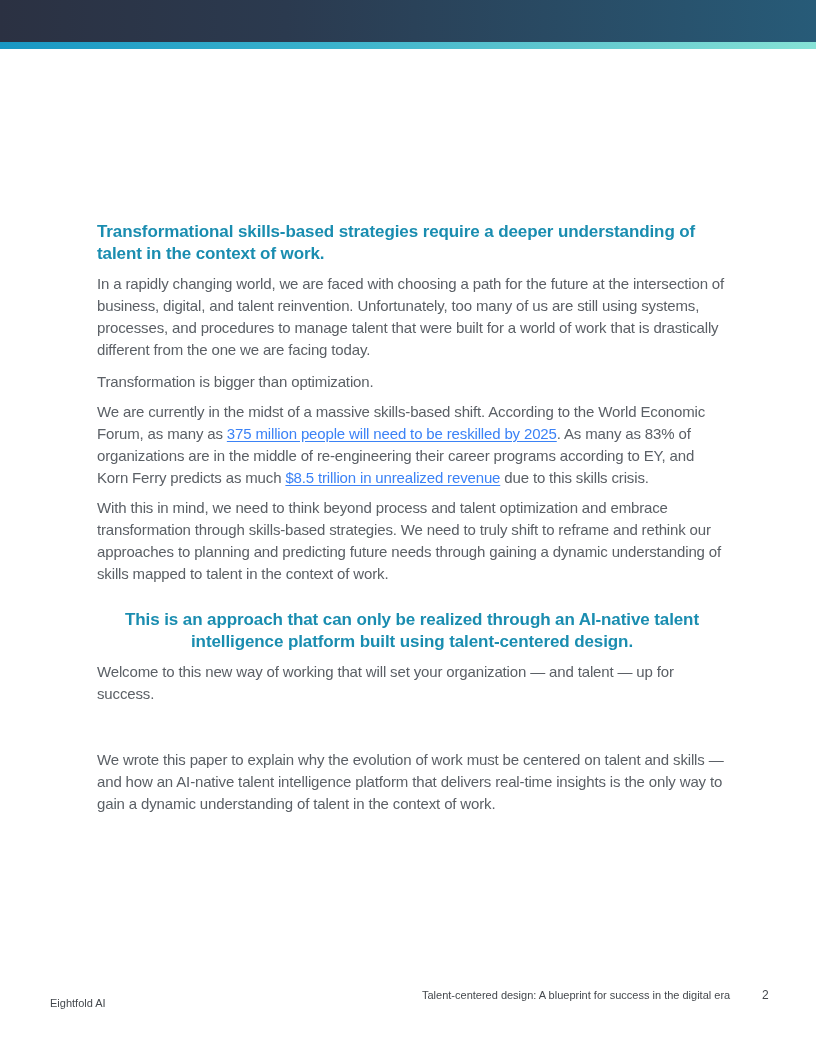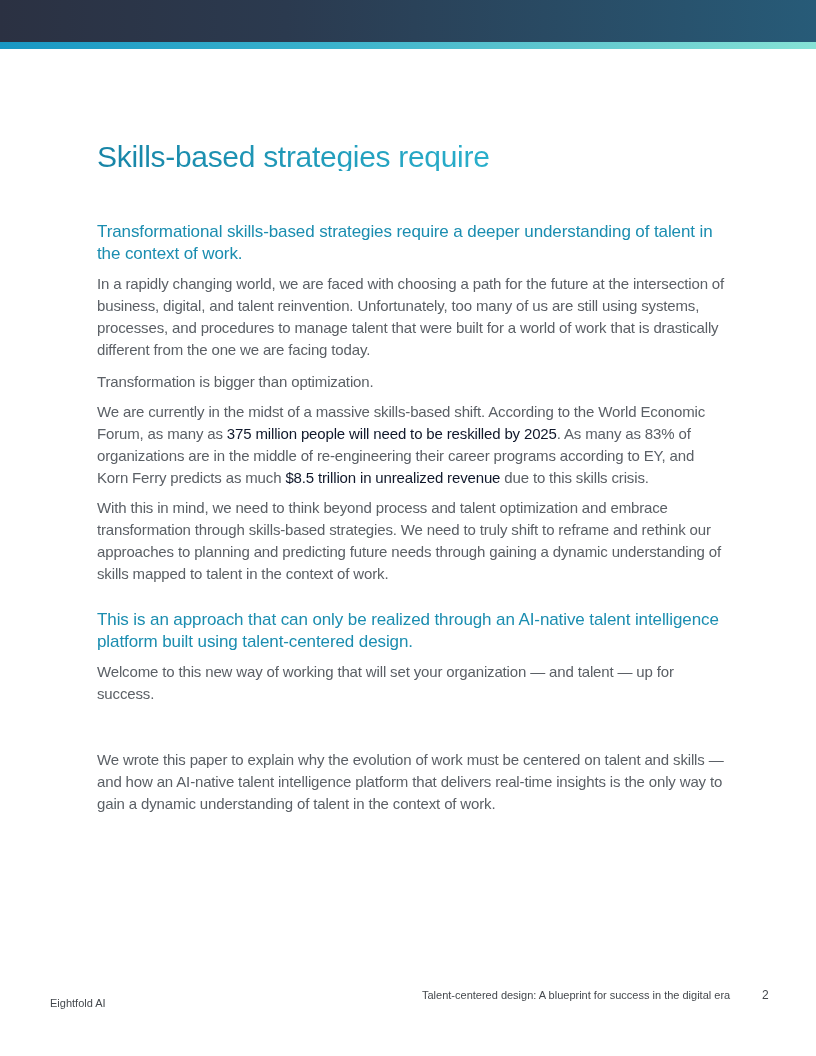--- a/index.html
+++ b/index.html
@@ -18,52 +18,52 @@
     .content { position: absolute; left: 97px; top: 142px; width: 630px; }
 
     .page-title {
       font-size: 30px; line-height: 29px; font-weight: 400; letter-spacing: -0.3px;
       background: linear-gradient(90deg, #1784a6 0%, #2bb3cf 100%);
       -webkit-background-clip: text; background-clip: text; color: transparent;
       width: 430px;
     }
 
     .subheading {
-      font-size: 17px; line-height: 22px; font-weight: 400; color: #1a8db0;
+      font-size: 17px; line-height: 22px; font-weight: 700; color: #1a8db0;
       letter-spacing: -0.1px;
     }
     .sub1 { margin-top: 50px; }
-    .sub2 { margin-top: 24px; }
+    .sub2 { margin-top: 24px; text-align: center; }
 
     .para {
       font-size: 15px; line-height: 22px; font-weight: 400; color: #5b6066;
       margin-top: 8px; letter-spacing: -0.15px;
     }
     .para.first { margin-top: 10px; }
     .para.after-sub2 { margin-top: 44px; }
 
-    .link { color: #0f172a; text-underline-offset: 2px; }
+    .link { color: #3b82f6; text-decoration: underline; text-underline-offset: 2px; }
 
     .footer {
       position: absolute; top: 989px; left: 0; width: 816px; height: 16px;
       font-size: 11px; color: #44484d;
     }
     .footer-left { position: absolute; left: 50px; top: 8px; }
     .footer-title { position: absolute; left: 422px; top: 0; text-align: right; }
     .footer-page { position: absolute; left: 762px; top: -1px; font-size: 12px; }
   </style>
 </head>
 <body>
 
 <div class="top-bar"></div>
 <div class="accent-stripe"></div>
 
 <main class="content">
   <h1 class="page-title">
-    <span>Skills-based strategies require</span><br>
+    <br>
   </h1>
 
   <section>
     <h2 class="subheading sub1">Transformational skills-based strategies require a deeper understanding of talent in the context of work.</h2>
     <p class="para">In a rapidly changing world, we are faced with choosing a path for the future at the intersection of business, digital, and talent reinvention. Unfortunately, too many of us are still using systems, processes, and procedures to manage talent that were built for a world of work that is drastically different from the one we are facing today.</p>
     <p class="para first">Transformation is bigger than optimization.</p>
     <p class="para"><span>We are currently in the midst of a massive skills-based shift. According to the World Economic Forum, as many as </span><a class="link">375 million people will need to be reskilled by 2025</a><span>. As many as 83% of organizations are in the middle of re-engineering their career programs according to EY, and Korn Ferry predicts as much </span><a class="link">$8.5 trillion in unrealized revenue</a><span> due to this skills crisis.</span></p>
     <p class="para">With this in mind, we need to think beyond process and talent optimization and embrace transformation through skills-based strategies. We need to truly shift to reframe and rethink our approaches to planning and predicting future needs through gaining a dynamic understanding of skills mapped to talent in the context of work.</p>
   </section>
 

